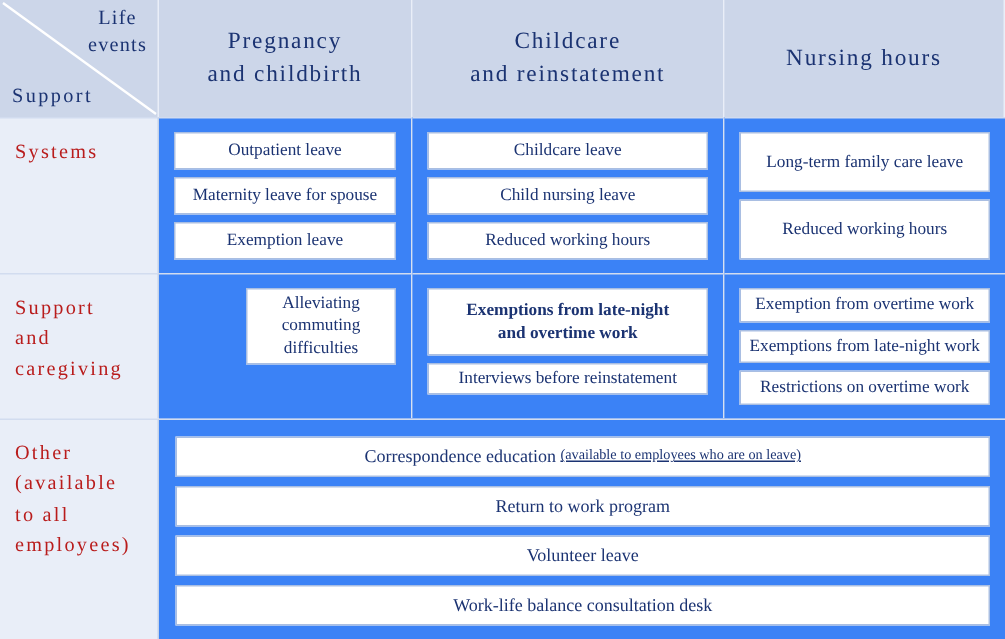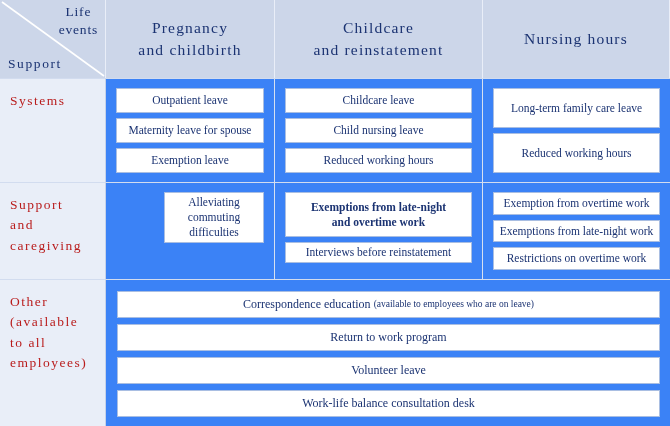--- a/index.html
+++ b/index.html
@@ -117,20 +117,21 @@
     box-sizing: border-box;
     padding: 2px 4px;
     line-height: 1.3;
     min-height: 21px;
   }
   .box.tall { min-height: 48px; margin-left: 48px; }
   .box.tall2 { min-height: 45px; font-weight: bold; }
   .box.wide { font-size: 12px; min-height: 22px; }
   .box small {
     font-size: 9.5px;
+    text-decoration: underline;
   }
   .flexfill { flex: 1 1 auto; }
 </style>
 </head>
 <body>
 
 <div class="matrix">
 
   <div class="corner">
     <div class="diag">

